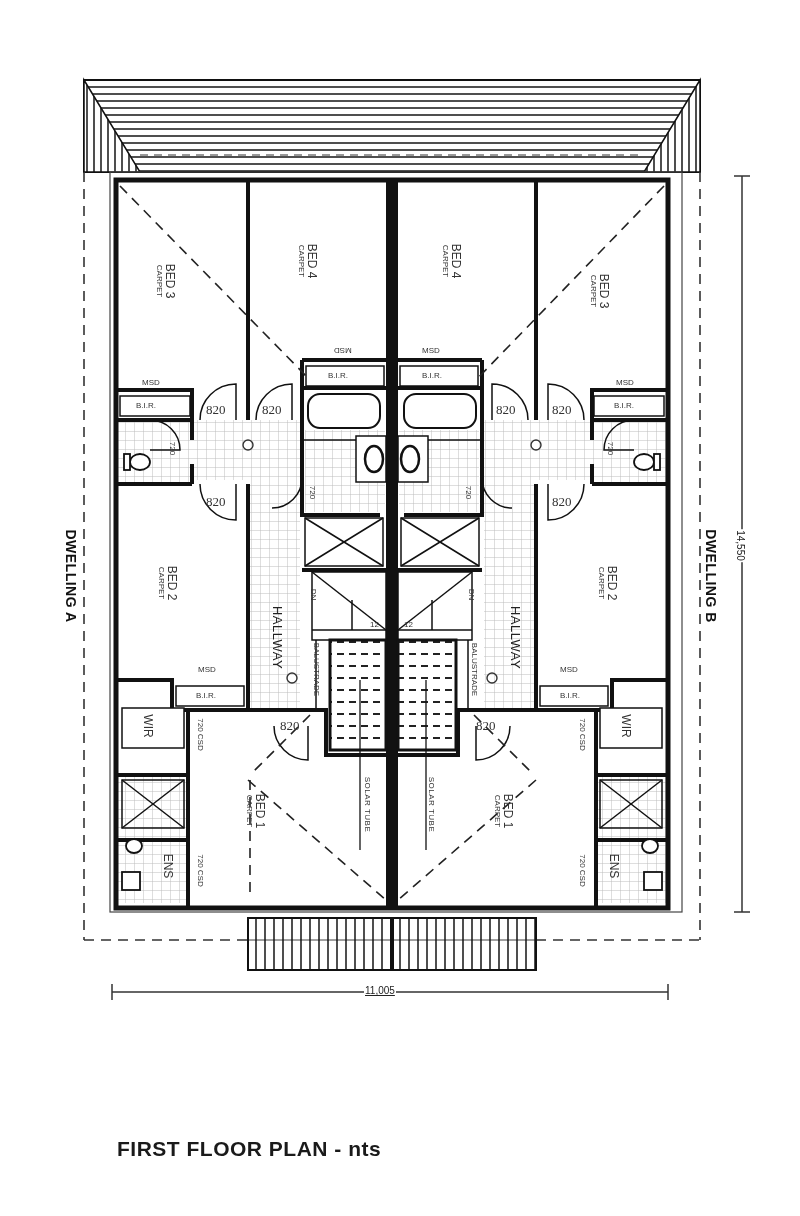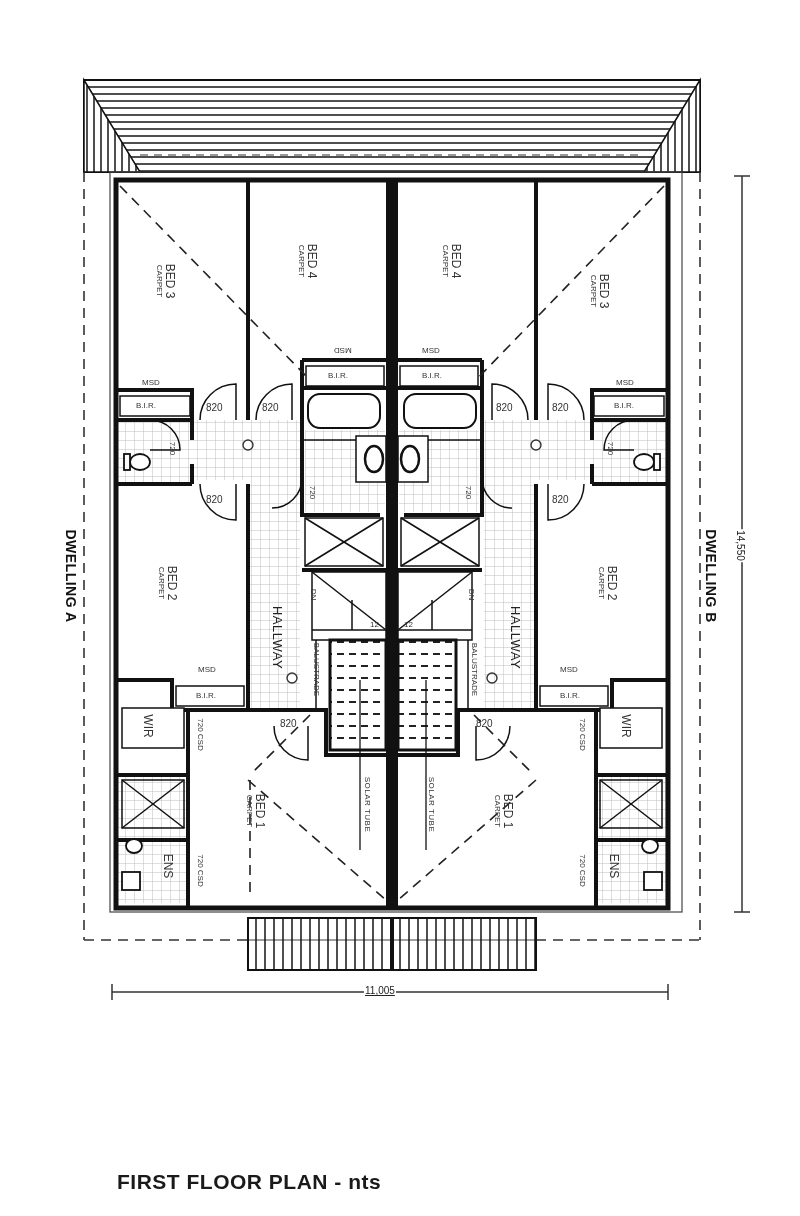--- a/index.html
+++ b/index.html
@@ -2,26 +2,26 @@
 <html><head>
 <meta charset="utf-8">
 <style>
   html,body{margin:0;padding:0;background:#ffffff;}
   body{width:800px;height:1216px;position:relative;overflow:hidden;font-family:"Liberation Sans",sans-serif;}
   #plan{position:absolute;left:0;top:0;}
   .lbl{position:absolute;font-family:"Liberation Sans",sans-serif;color:#333;white-space:nowrap;transform-origin:center center;}
   .room{font-size:12px;line-height:12px;text-align:center;}
   .room .sub{font-size:8px;display:block;line-height:10px;}
   .tiny{font-size:8px;color:#333;}
-  .door{font-size:10px;color:#333;}
+  .door{font-size:13px;color:#333;font-family:Liberation Serif, serif;}
   .dwelling{font-size:14px;font-weight:bold;color:#111;letter-spacing:0.5px;}
   .hall{font-size:13px;color:#222;letter-spacing:0.5px;}
   .solar{font-size:8px;color:#333;letter-spacing:0.5px;}
   .dim{font-size:10px;color:#222;background:#fff;padding:0 1px;}
-  #title{position:absolute;left:117px;top:1137px;font-size:21px;font-weight:bold;color:#1a1a1a;letter-spacing:0.5px;margin-top:33px;}
+  #title{position:absolute;left:117px;top:1137px;font-size:21px;font-weight:bold;color:#1a1a1a;letter-spacing:0.5px;}
 </style>
 </head>
 <body>
 
 <svg id="plan" width="800" height="1216" viewBox="0 0 800 1216" xmlns="http://www.w3.org/2000/svg">
   <defs>
     <pattern id="tile" width="9" height="9" patternUnits="userSpaceOnUse">
       <rect width="9" height="9" fill="#fff"></rect>
       <path d="M9 0 V9 M0 9 H9" stroke="#bdbdbd" stroke-width="1"></path>
     </pattern>

